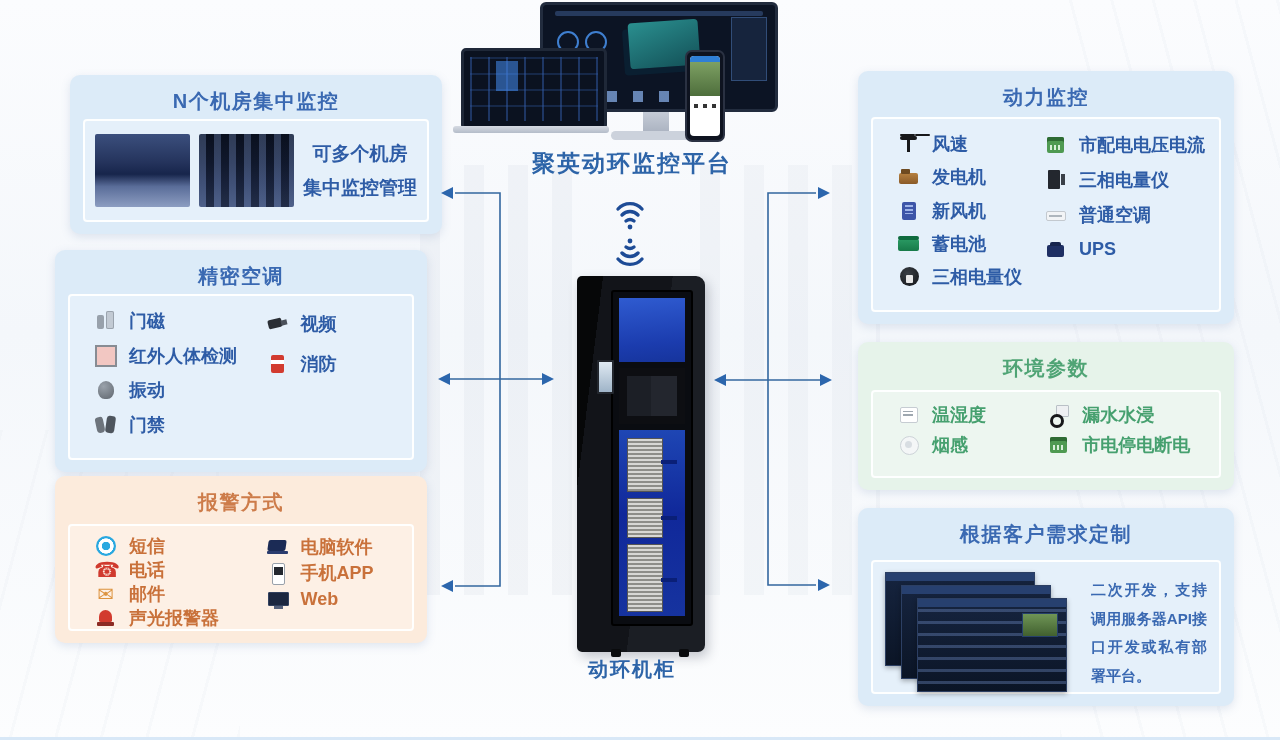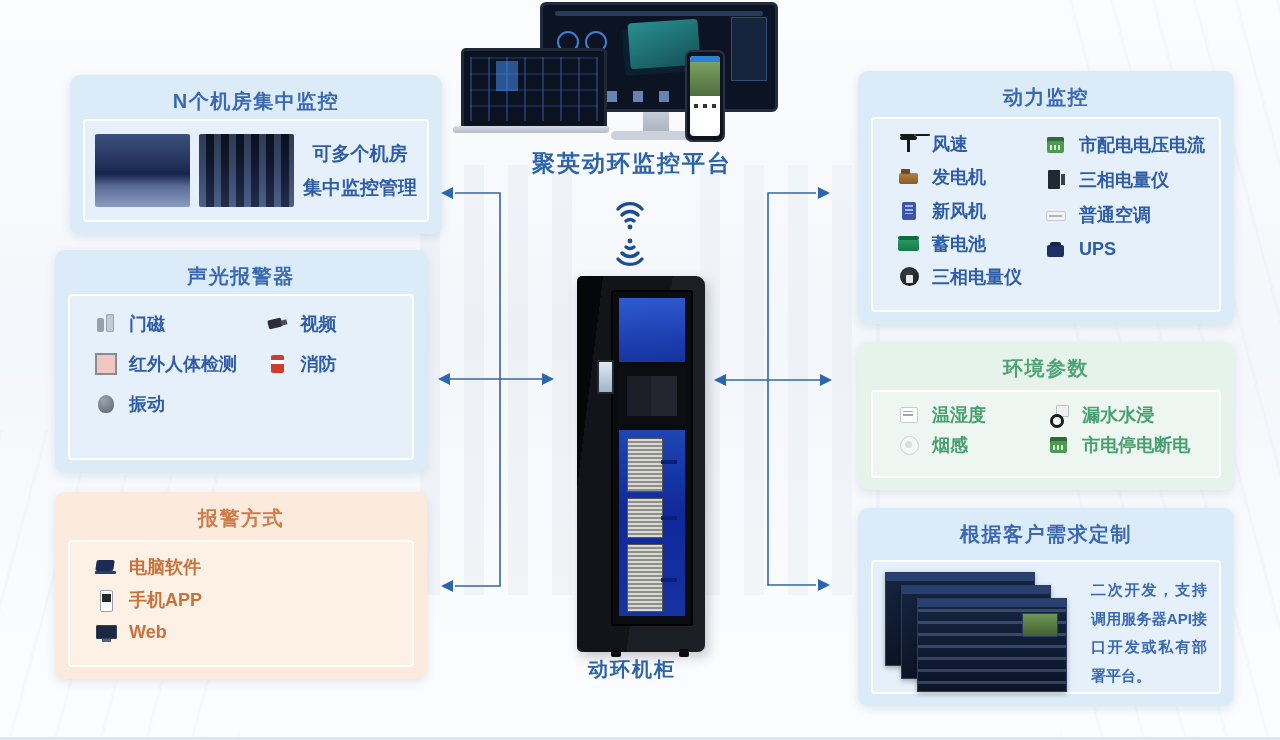--- a/index.html
+++ b/index.html
@@ -26,21 +26,21 @@
   .panel.green{background:#e6f3ea;}
   .panel-title{margin:0;text-align:center;font-weight:700;font-size:20px;letter-spacing:1.5px;padding-top:13px;}
   .blue  .panel-title{color:#3a69b2;}
   .orange .panel-title{color:#cd7c4a;}
   .green .panel-title{color:#4fa475;}
   .panel-body{position:absolute;left:13px;right:13px;bottom:12px;border-radius:4px;
               border:2px solid rgba(255,255,255,.95);background:rgba(255,255,255,.28);}
 
   .p-rooms   {left:55px;top:75px; width:372px;height:159px;margin-left:15px;}
   .p-security{left:55px;top:250px;width:372px;height:222px;}
-  .p-alarm   {left:55px;top:492px;width:372px;height:187px;}
+  .p-alarm   {left:55px;top:476px;width:372px;height:167px;}
   .p-power   {left:858px;top:71px; width:376px;height:253px;}
   .p-env     {left:858px;top:342px;width:376px;height:148px;}
   .p-custom  {left:858px;top:508px;width:376px;height:198px;}
 
   .p-rooms .panel-body{top:44px;}   .p-security .panel-body{top:44px;}
   .p-alarm .panel-body{top:48px;}   .p-power .panel-body{top:46px;}
   .p-env .panel-body{top:48px;}     .p-custom .panel-body{top:52px;}
 
   
   .rooms-body{display:flex;align-items:center;gap:9px;padding:10px;box-sizing:border-box;}
@@ -306,55 +306,77 @@
       <div class="room-photo photo1"></div>
       <div class="room-photo photo2"></div>
       <div class="rooms-caption">
         <div>可多个机房</div>
         <div>集中监控管理</div>
       </div>
     </div>
   </section>
 
   <section class="panel blue p-security">
-    <h2 class="panel-title">声光报警器</h2>
+    <h2 class="panel-title">精密空调</h2>
     <div class="panel-body">
       <div class="cols">
         <div class="col col-a">
           <div class="item">
             <span class="ic i-door-magnet"></span>
             <span class="lbl">门磁</span>
           </div>
           <div class="item">
             <span class="ic i-infrared"></span>
             <span class="lbl">红外人体检测</span>
           </div>
           <div class="item">
             <span class="ic i-vibration"></span>
             <span class="lbl">振动</span>
+          </div>
+          <div class="item">
+            <span class="ic i-access"></span>
+            <span class="lbl">门禁</span>
           </div>
         </div>
         <div class="col col-b">
           <div class="item">
             <span class="ic i-camera"></span>
             <span class="lbl">视频</span>
           </div>
           <div class="item">
             <span class="ic i-fire"></span>
             <span class="lbl">消防</span>
           </div>
         </div>
       </div>
     </div>
   </section>
 
   <section class="panel orange p-alarm">
     <h2 class="panel-title">报警方式</h2>
     <div class="panel-body">
       <div class="cols">
+        <div class="col col-a">
+          <div class="item">
+            <span class="ic i-sms"></span>
+            <span class="lbl">短信</span>
+          </div>
+          <div class="item">
+            <span class="ic i-telephone"></span>
+            <span class="lbl">电话</span>
+          </div>
+          <div class="item">
+            <span class="ic i-mail"></span>
+            <span class="lbl">邮件</span>
+          </div>
+          <div class="item">
+            <span class="ic i-siren"></span>
+            <span class="lbl">声光报警器</span>
+          </div>
+        </div>
         <div class="col col-b">
           <div class="item">
             <span class="ic i-computer"></span>
             <span class="lbl">电脑软件</span>
           </div>
           <div class="item">
             <span class="ic i-phone-app"></span>
             <span class="lbl">手机APP</span>
           </div>
           <div class="item">

